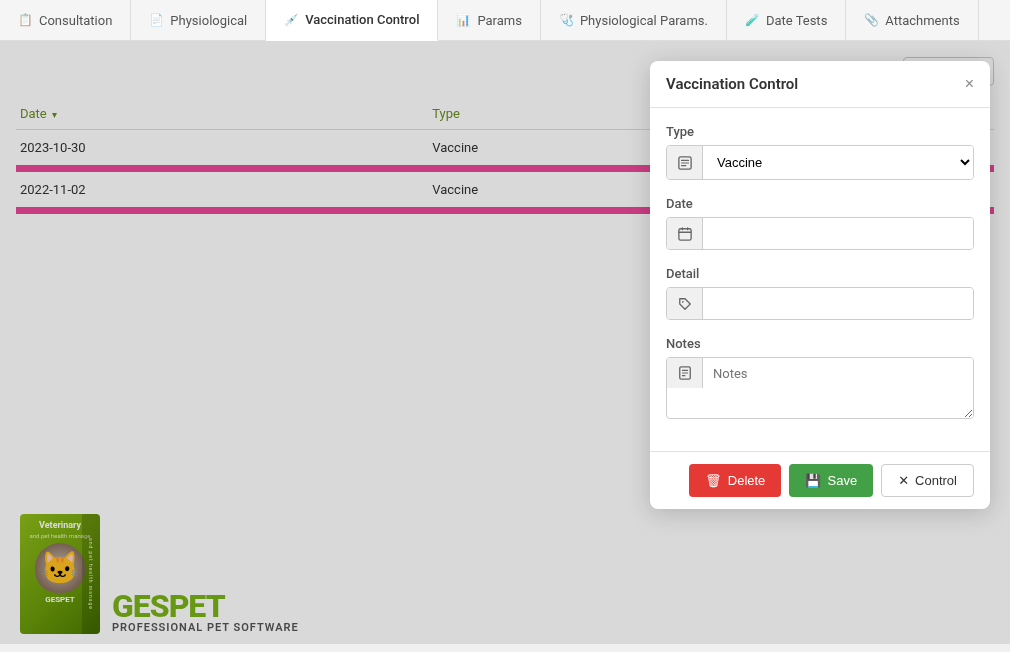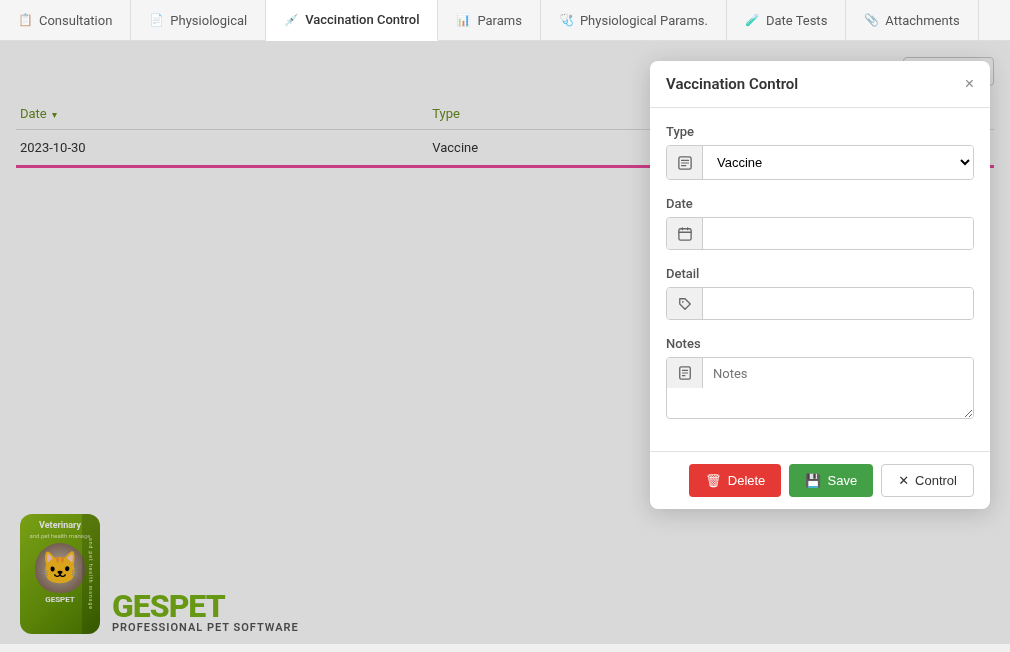--- a/index.html
+++ b/index.html
@@ -80,21 +80,21 @@
       padding: 8px 4px;
       color: #6b8e23;
       font-weight: 400;
       font-size: 13px;
       border-bottom: 1px solid #ddd;
     }
     .data-table td {
       padding: 10px 4px;
       font-size: 13px;
       color: #333;
-      border-bottom: 3px solid #ec4899;
+      border-bottom: 7px solid #ec4899;
       margin-left: 44px;
     }
     .sort-arrow {
       font-size: 10px;
       margin-left: 2px;
     }
 
     
     .modal-overlay {
       position: absolute;
@@ -262,21 +262,21 @@
     }
     .logo-box {
       display: flex;
       align-items: flex-end;
       gap: 12px;
     }
     .software-box {
       width: 80px;
       height: 120px;
       background: linear-gradient(135deg, #8fbc1a 0%, #6a9a0a 60%, #4a7a00 100%);
-      border-radius: 12px;
+      border-radius: 4px;
       position: relative;
       overflow: hidden;
       display: flex;
       flex-direction: column;
       align-items: center;
       justify-content: flex-start;
       padding: 6px 4px;
     }
     .box-text-vet {
       font-size: 9px;
@@ -406,20 +406,25 @@
           <span>Detail</span>
         </th>
       </tr>
     </thead>
     <tbody>
       <tr>
         <td>2023-10-30</td>
         <td>Vaccine</td>
         <td>Rabies</td>
       </tr>
+      <tr>
+        <td>2022-11-02</td>
+        <td>Vaccine</td>
+        <td></td>
+      </tr>
     </tbody>
   </table>
 
   <div class="logo-area">
     <div class="logo-box">
       <div class="software-box">
         <div class="box-text-vet">Veterinary</div>
         <div class="box-text-sub">and pet health manage</div>
         <div class="cat-img"></div>
         <div class="box-brand">GESPET</div>

